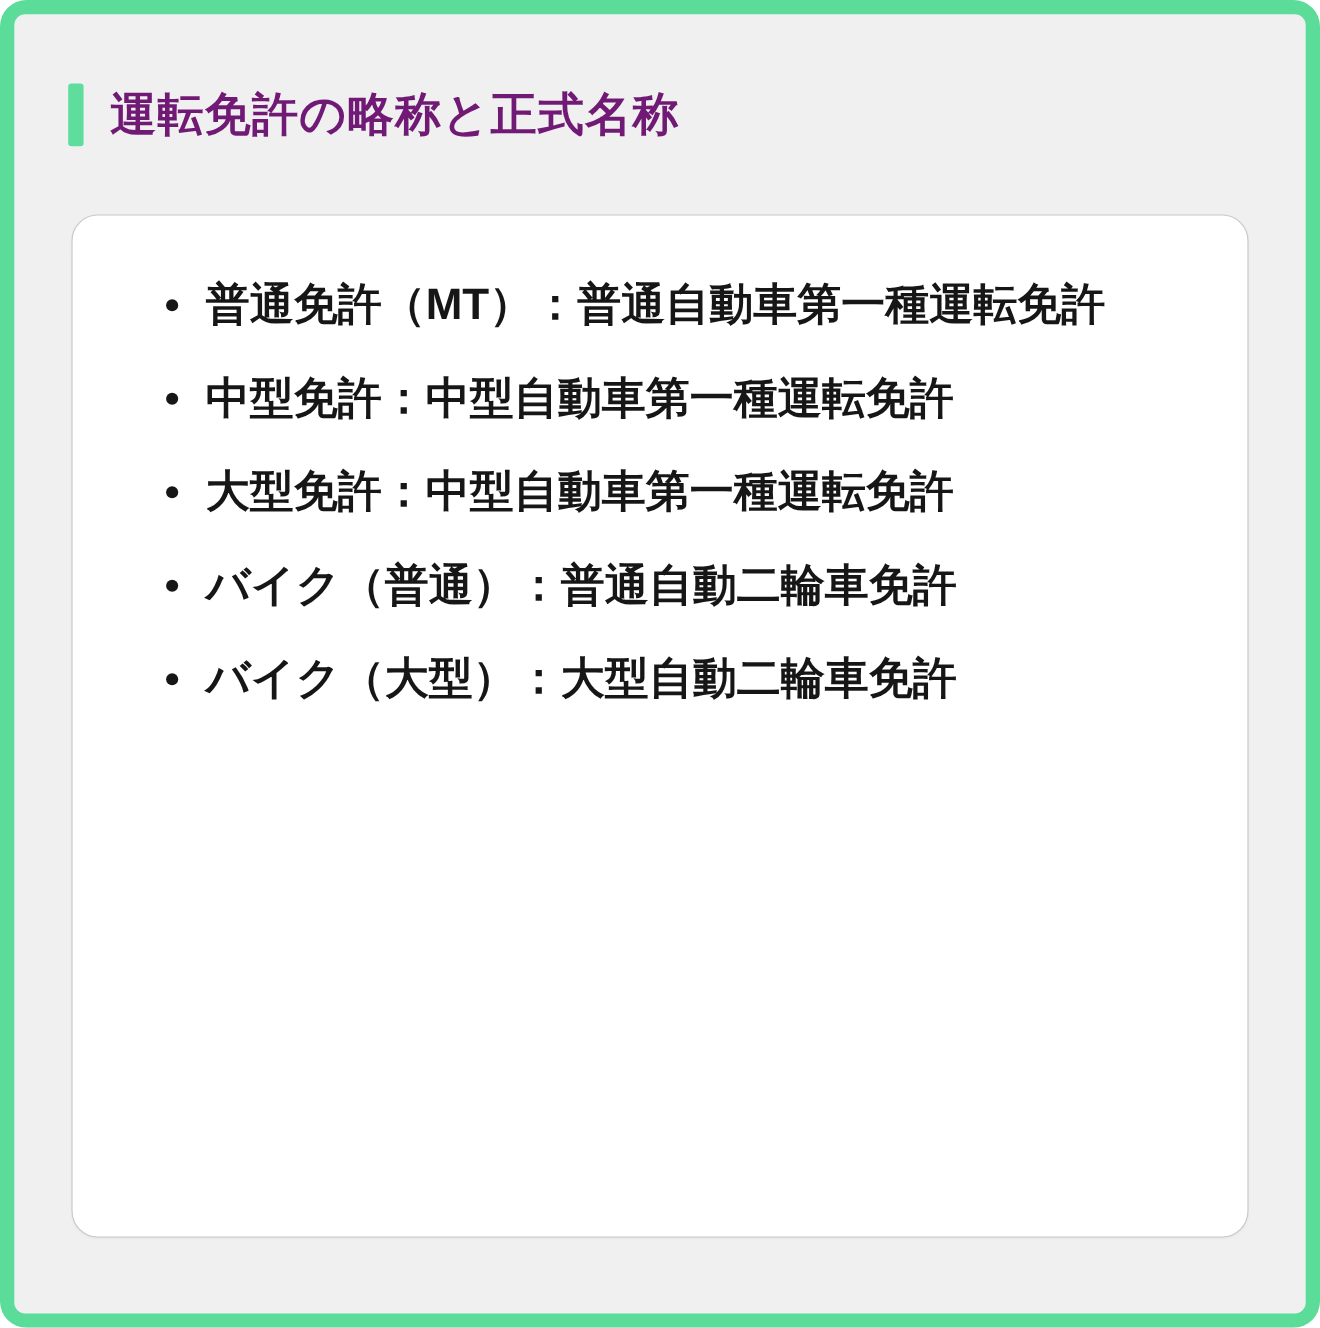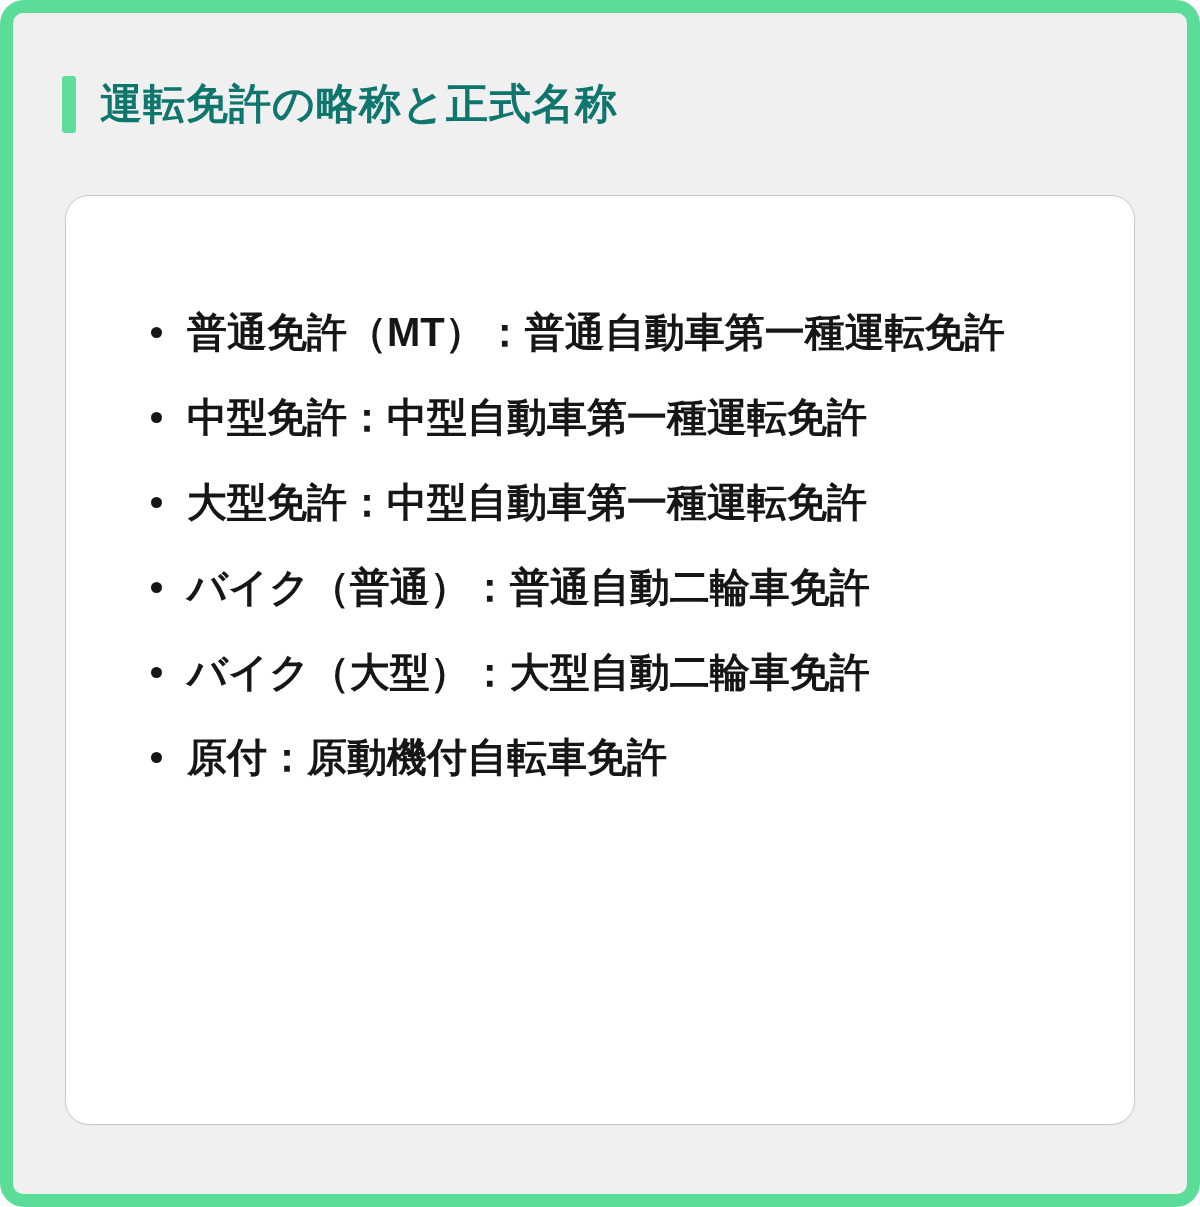--- a/index.html
+++ b/index.html
@@ -35,41 +35,41 @@
     height: 57px;
     background: #5fdd9c;
     border-radius: 3px;
     flex: 0 0 auto;
   }
   .title {
     margin: 0 0 0 24px;
     font-size: 42px;
     font-weight: 700;
     letter-spacing: 1px;
-    color: #0f766e;
+    color: #701a75;
     line-height: 1.2;
     white-space: nowrap;
   }
   .card {
     position: absolute;
     left: 52px;                    
     top: 182px;                    
     width: 1070px;
     height: 930px;
     background: #ffffff;
     border: 1px solid #c8c8c8;
     border-radius: 24px;
     box-sizing: border-box;
     box-shadow: 0 1px 2px rgba(0,0,0,0.04);
     overflow: hidden;
   }
   .list {
     list-style: none;
     margin: 0;
-    padding: 99px 55px 0 0;
+    padding: 44px 55px 0 0;
   }
   .list li {
     display: flex;
     align-items: flex-start;
     margin-top: 10px;
     color: #161616;
   }
   .list li:first-child { margin-top: 0; }
   .bullet {
     flex: 0 0 auto;
@@ -132,25 +132,19 @@
           </div>
         </li>
 
         <li>
           <span class="bullet"></span>
           <div class="item-text">
             <span class="line">バイク（大型）：大型自動二輪車免許</span>
           </div>
         </li>
 
-        <li>
-          <span class="bullet"></span>
-          <div class="item-text">
-            <span class="line">原付：原動機付自転車免許</span>
-          </div>
-        </li>
 
 
       </ul>
     </div>
 
   </div>
 </div>
 
 </body></html>

